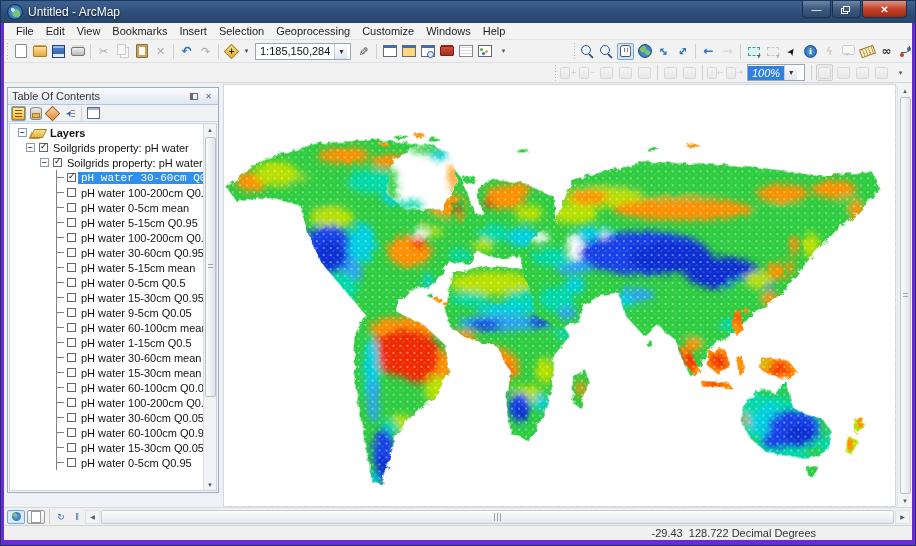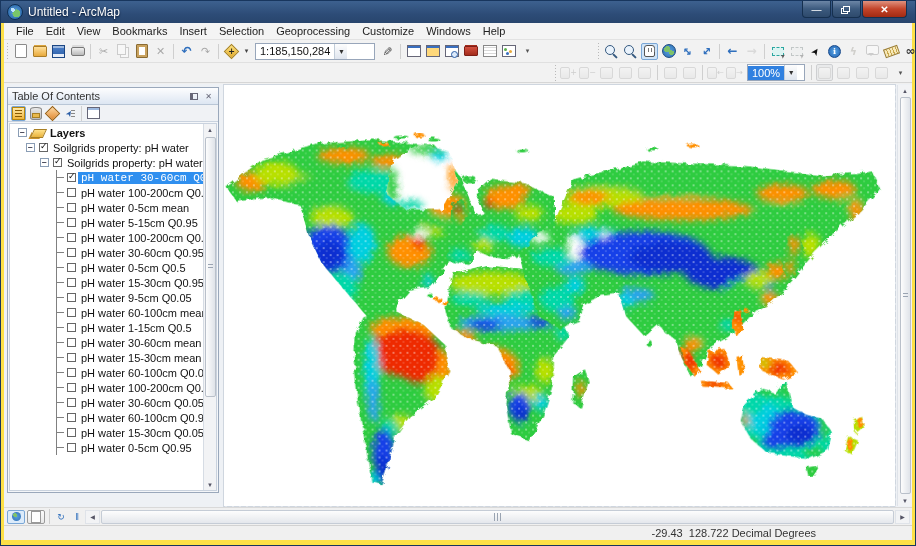--- a/index.html
+++ b/index.html
@@ -1,17 +1,17 @@
 <!DOCTYPE html>
 <html style="--red: #ee2a00; --orange: #ff9000; --yellow: #ffd400; --yellowGreen: #b8e000; --green: #2ecc40; --teal: #00d8a8; --cyan: #00cfe0; --skyBlue: #2aa3f0; --blue: #1440e8; --deepBlue: #0f2fd0;"><head>
 <meta charset="utf-8">
 <style>
   html,body{margin:0;padding:0;background:#9aa7b5;font-family:"Liberation Sans",sans-serif;}
   *{box-sizing:border-box;}
-  .window{position:relative;width:916px;height:546px;background:#fde047;overflow:hidden;
+  .window{position:relative;width:916px;height:546px;background:#6d28d9;overflow:hidden;
           border:1px solid #1d3least?#??}
   
   .window{border:1px solid #18365e;}
   .titlebar{position:absolute;left:0;top:0;width:100%;height:22px;
             background:linear-gradient(#3d618f,#2d4c77 60%,#28456d);display:flex;align-items:center;color:#fff;}
   .appicon{width:16px;height:16px;margin:0 5px 0 6px;border-radius:50%;
            background:radial-gradient(circle at 35% 35%,#bfe3ff 0 2px,transparent 2px),
                       radial-gradient(circle at 60% 60%,#79c56a 0 4px,transparent 4px),
                       radial-gradient(#63a7e0,#1d5a9e);border:1px solid #0f2f55;}
   .apptitle{font-size:12px;text-shadow:0 1px 2px #00112a;}
@@ -212,21 +212,21 @@
           <span class="ico cut dis">✂</span>
           <span class="ico copyi dis"></span>
           <span class="ico paste"></span>
           <span class="ico delx dis">✕</span>
           <span class="vsep"></span>
           <span class="ico undo">↶</span>
           <span class="ico redo dis">↷</span>
           <span class="vsep"></span>
           <span class="ico adddata"></span>
           <span class="ico ddn">▾</span>
-          <span class="combo" style="width: 120px;">
+          <span class="combo" style="width: 96px;">
             <span class="val">1:185,150,284</span>
             <span class="cbtn">▼</span>
           </span>
           <span class="ico pencil">✎</span>
           <span class="vsep"></span>
           <span class="ico winic"></span>
           <span class="ico winic win-cat"></span>
           <span class="ico winic win-search"></span>
           <span class="ico win-tool"></span>
           <span class="ico win-py"></span>
@@ -263,21 +263,21 @@
           <span class="ico gx dis">−</span>
           <span class="ico gx dis"></span>
           <span class="ico gx dis"></span>
           <span class="ico gx dis"></span>
           <span class="vsep"></span>
           <span class="ico gx dis"></span>
           <span class="ico gx dis"></span>
           <span class="vsep"></span>
           <span class="ico gx dis">←</span>
           <span class="ico gx dis">→</span>
-          <span class="combo sel" style="width: 58px;">
+          <span class="combo sel" style="width: 58px; font-style: italic;">
             <span class="val">100%</span>
             <span class="cbtn">▼</span>
           </span>
           <span class="vsep"></span>
           <span class="ico gx dis pressed"></span>
           <span class="ico gx dis"></span>
           <span class="ico gx dis"></span>
           <span class="ico gx dis"></span>
           <span class="ico ovf">▾</span>
         </div>
@@ -345,20 +345,25 @@
                 <span class="lbl">pH water 100-200cm Q0.95</span>
               </div>
               <div class="node leaf">
                 <span class="tick"></span>
                 <span class="cbx"></span>
                 <span class="lbl">pH water 30-60cm Q0.95</span>
               </div>
               <div class="node leaf">
                 <span class="tick"></span>
                 <span class="cbx"></span>
+                <span class="lbl">pH water 5-15cm mean</span>
+              </div>
+              <div class="node leaf">
+                <span class="tick"></span>
+                <span class="cbx"></span>
                 <span class="lbl">pH water 0-5cm Q0.5</span>
               </div>
               <div class="node leaf">
                 <span class="tick"></span>
                 <span class="cbx"></span>
                 <span class="lbl">pH water 15-30cm Q0.95</span>
               </div>
               <div class="node leaf">
                 <span class="tick"></span>
                 <span class="cbx"></span>

